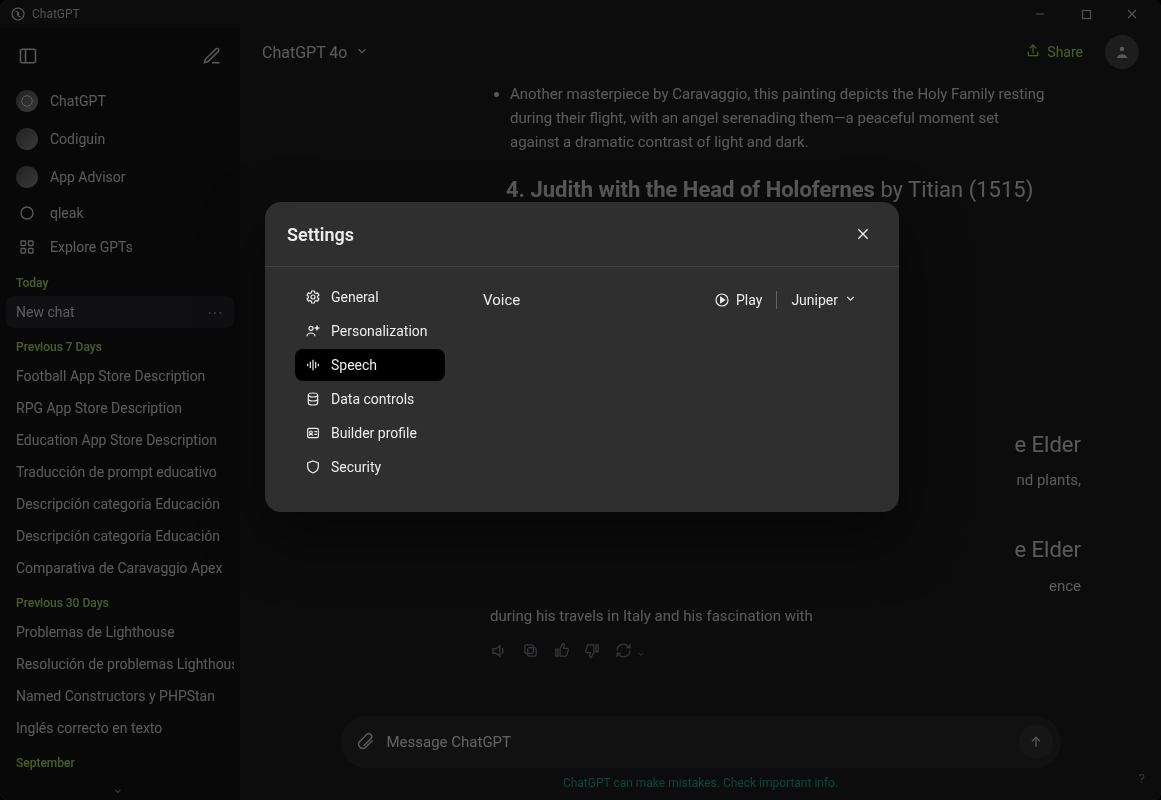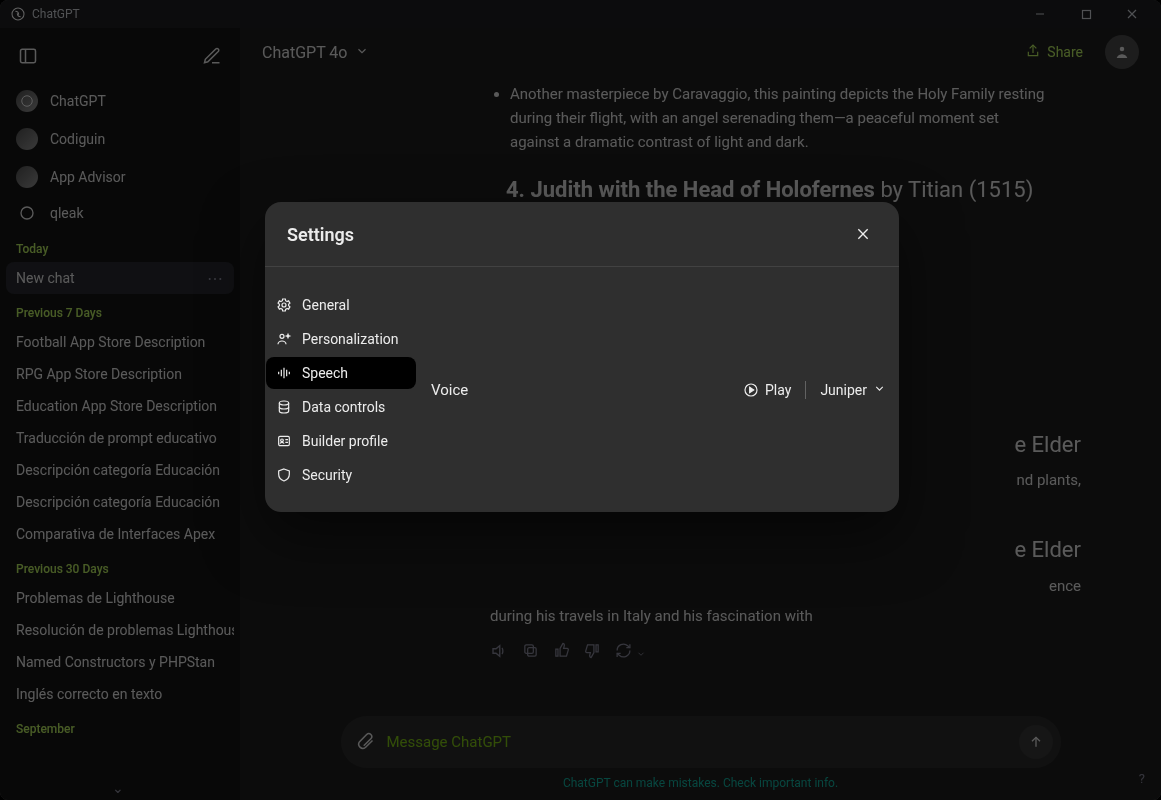--- a/index.html
+++ b/index.html
@@ -111,21 +111,21 @@
   .composer {
     width: 100%; max-width: 720px;
     background:#2f2f2f;
     border-radius: 28px;
     height:52px;
     display:flex; align-items:center;
     padding:0 8px 0 14px;
     gap:12px;
   }
   .composer .attach { color:#ececec; cursor:pointer; }
-  .composer .placeholder { flex:1; color:#84cc16; font-size:15px; }
+  .composer .placeholder { flex:1; color:#ffffff; font-size:15px; }
   .composer .send { width:34px; height:34px; border-radius:50%; background:#3a3a3a; display:flex; align-items:center; justify-content:center; color:#ececec; cursor:pointer;}
   .disclaimer { margin-top:8px; font-size:12px; color:#14b8a6; }
   .help-badge { position:absolute; right:16px; bottom:14px; color:#8e8ea0; font-size:13px;}
 
   
   .dim {
     position:absolute; inset:0;
     background: rgba(0,0,0,0.62);
     z-index: 40;
   }
@@ -142,21 +142,21 @@
     display:flex; flex-direction:column;
     box-shadow: 0 24px 60px rgba(0,0,0,0.5);
   }
   .modal-header {
     display:flex; align-items:center; justify-content:space-between;
     padding: 18px 22px;
     border-bottom: 1px solid #424242;
   }
   .modal-header .title { font-size:18px; font-weight:600; }
   .close-btn { width:28px; height:28px; display:flex; align-items:center; justify-content:center; cursor:pointer; color:#ececec; border-radius:6px;}
-  .modal-body { flex:1; display:flex; padding: 14px 1px; gap:3px;align-items:center;}
+  .modal-body { flex:1; display:flex; padding: 14px 30px; gap:26px;}
   .settings-nav { width:150px; display:flex; flex-direction:column; gap:2px;}
   .settings-nav-item {
     display:flex; align-items:center; gap:10px;
     padding: 8px 10px;
     border-radius: 8px;
     font-size:14px;
     cursor:pointer;
   }
   .settings-nav-item.active { background:#000000; }
   .settings-nav-item svg { width:16px; height:16px; flex-shrink:0;}
@@ -236,20 +236,31 @@
         <span>App Advisor</span>
       </div>
       <div class="side-item">
         <span class="grid-icon" style="width:22px;display:flex;justify-content:center;">
           <svg viewBox="0 0 24 24" fill="none" stroke="currentColor" stroke-width="1.8">
               <circle cx="12" cy="12" r="8"></circle>
             </svg>
         </span>
         <span>qleak</span>
       </div>
+      <div class="side-item">
+        <span class="grid-icon" style="width:22px;display:flex;justify-content:center;">
+          <svg viewBox="0 0 24 24" fill="none" stroke="currentColor" stroke-width="1.8">
+              <rect x="4" y="4" width="6" height="6" rx="1"></rect>
+              <rect x="14" y="4" width="6" height="6" rx="1"></rect>
+              <rect x="4" y="14" width="6" height="6" rx="1"></rect>
+              <rect x="14" y="14" width="6" height="6" rx="1"></rect>
+            </svg>
+        </span>
+        <span>Explore GPTs</span>
+      </div>
 
       <div class="section-label">Today</div>
       <div class="chat-item active">
         <span>New chat</span>
         <span class="more">⋯</span>
       </div>
 
       <div class="section-label">Previous 7 Days</div>
       <div class="chat-item">
           <span>Football App Store Description</span>
@@ -263,21 +274,21 @@
       <div class="chat-item">
           <span>Traducción de prompt educativo</span>
         </div>
       <div class="chat-item">
           <span>Descripción categoría Educación</span>
         </div>
       <div class="chat-item">
           <span>Descripción categoría Educación</span>
         </div>
       <div class="chat-item">
-          <span>Comparativa de Interfaces Apex</span>
+          <span>Comparativa de Caravaggio Apex</span>
         </div>
 
       <div class="section-label">Previous 30 Days</div>
       <div class="chat-item">
           <span>Problemas de Lighthouse</span>
         </div>
       <div class="chat-item">
           <span>Resolución de problemas Lighthouse</span>
         </div>
       <div class="chat-item">

